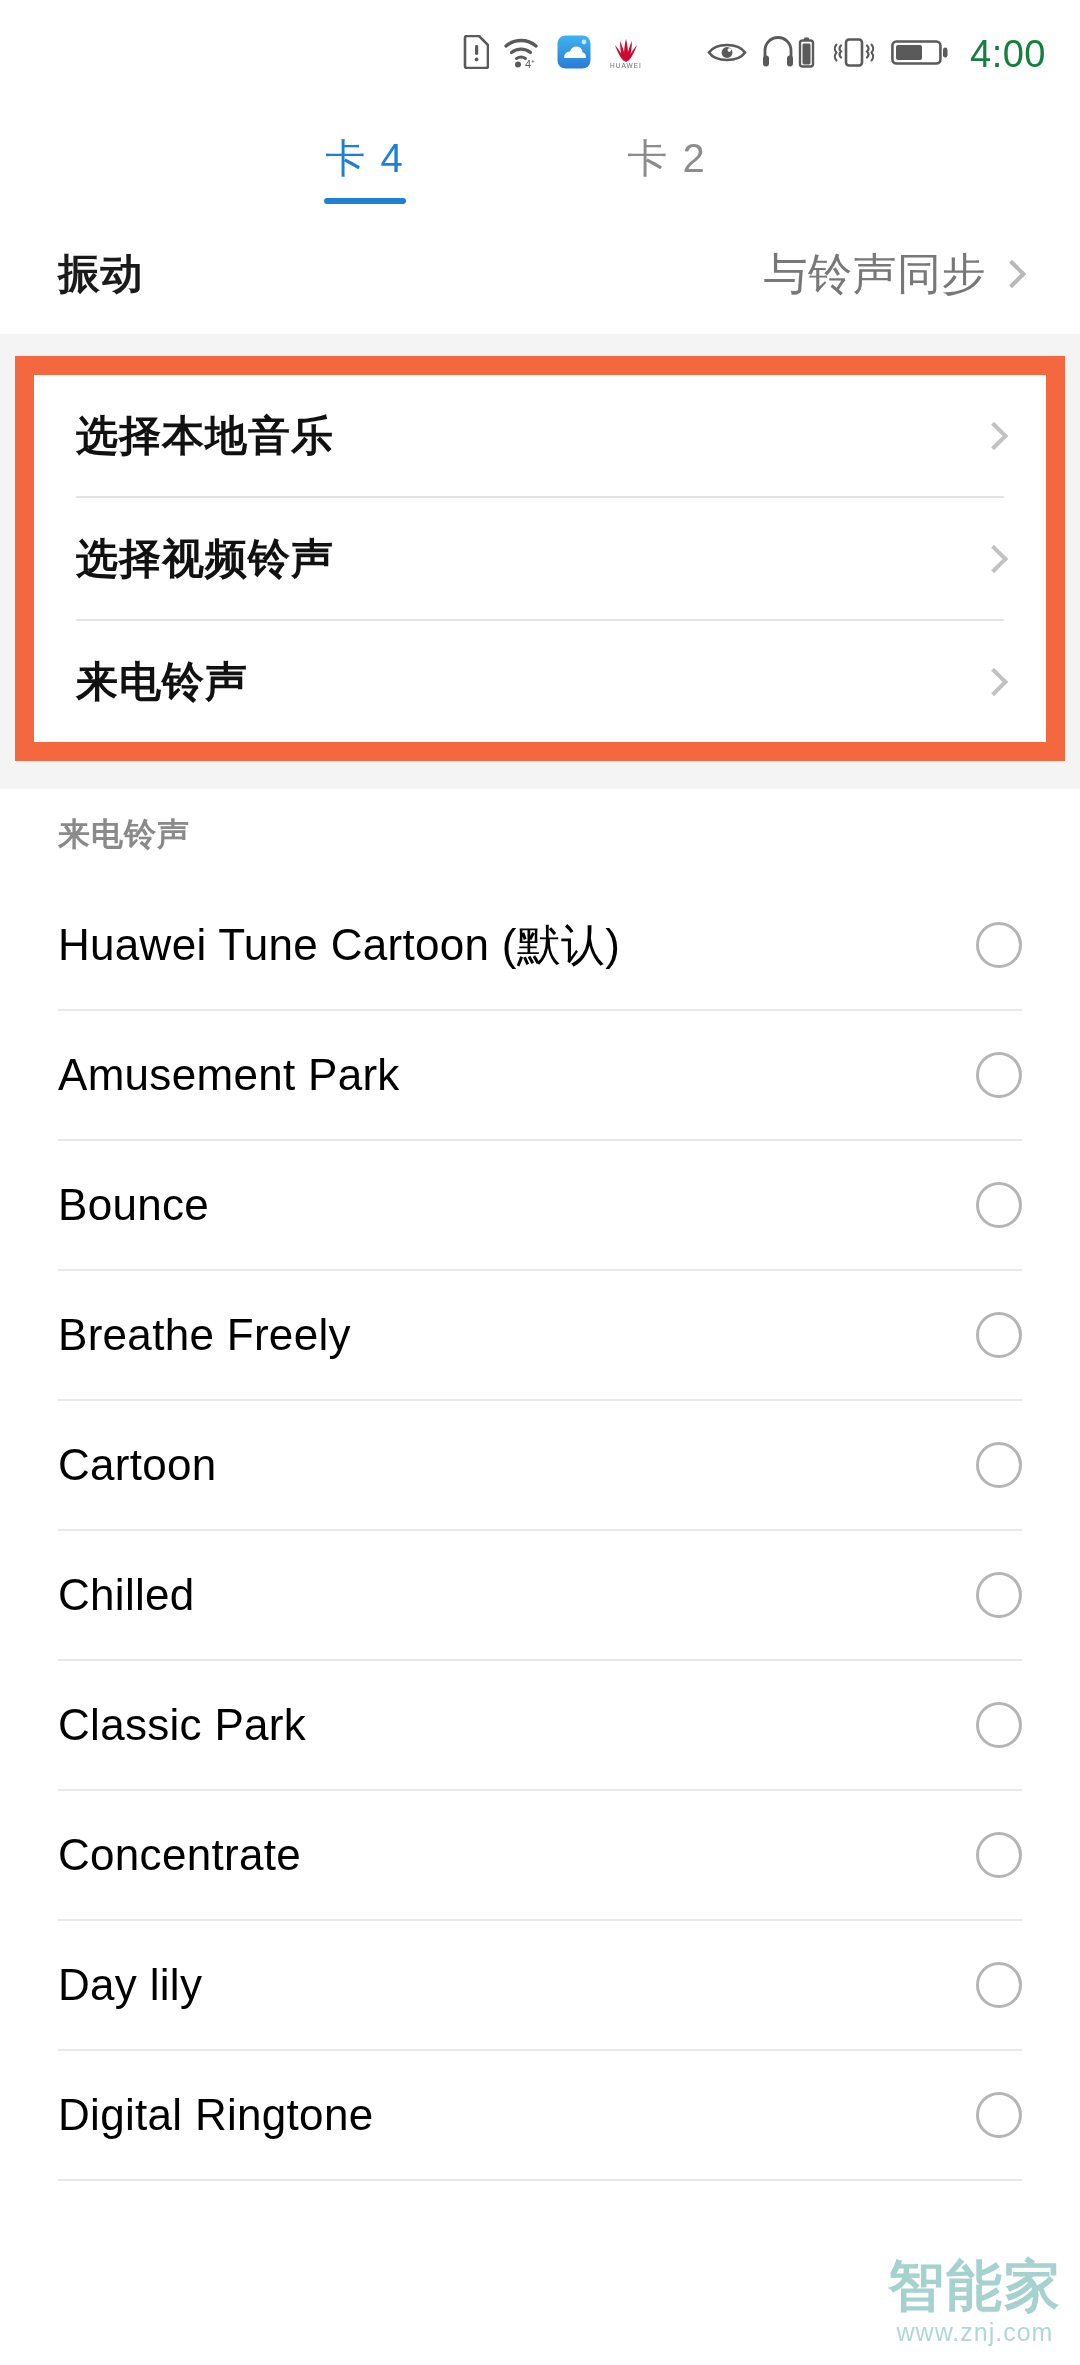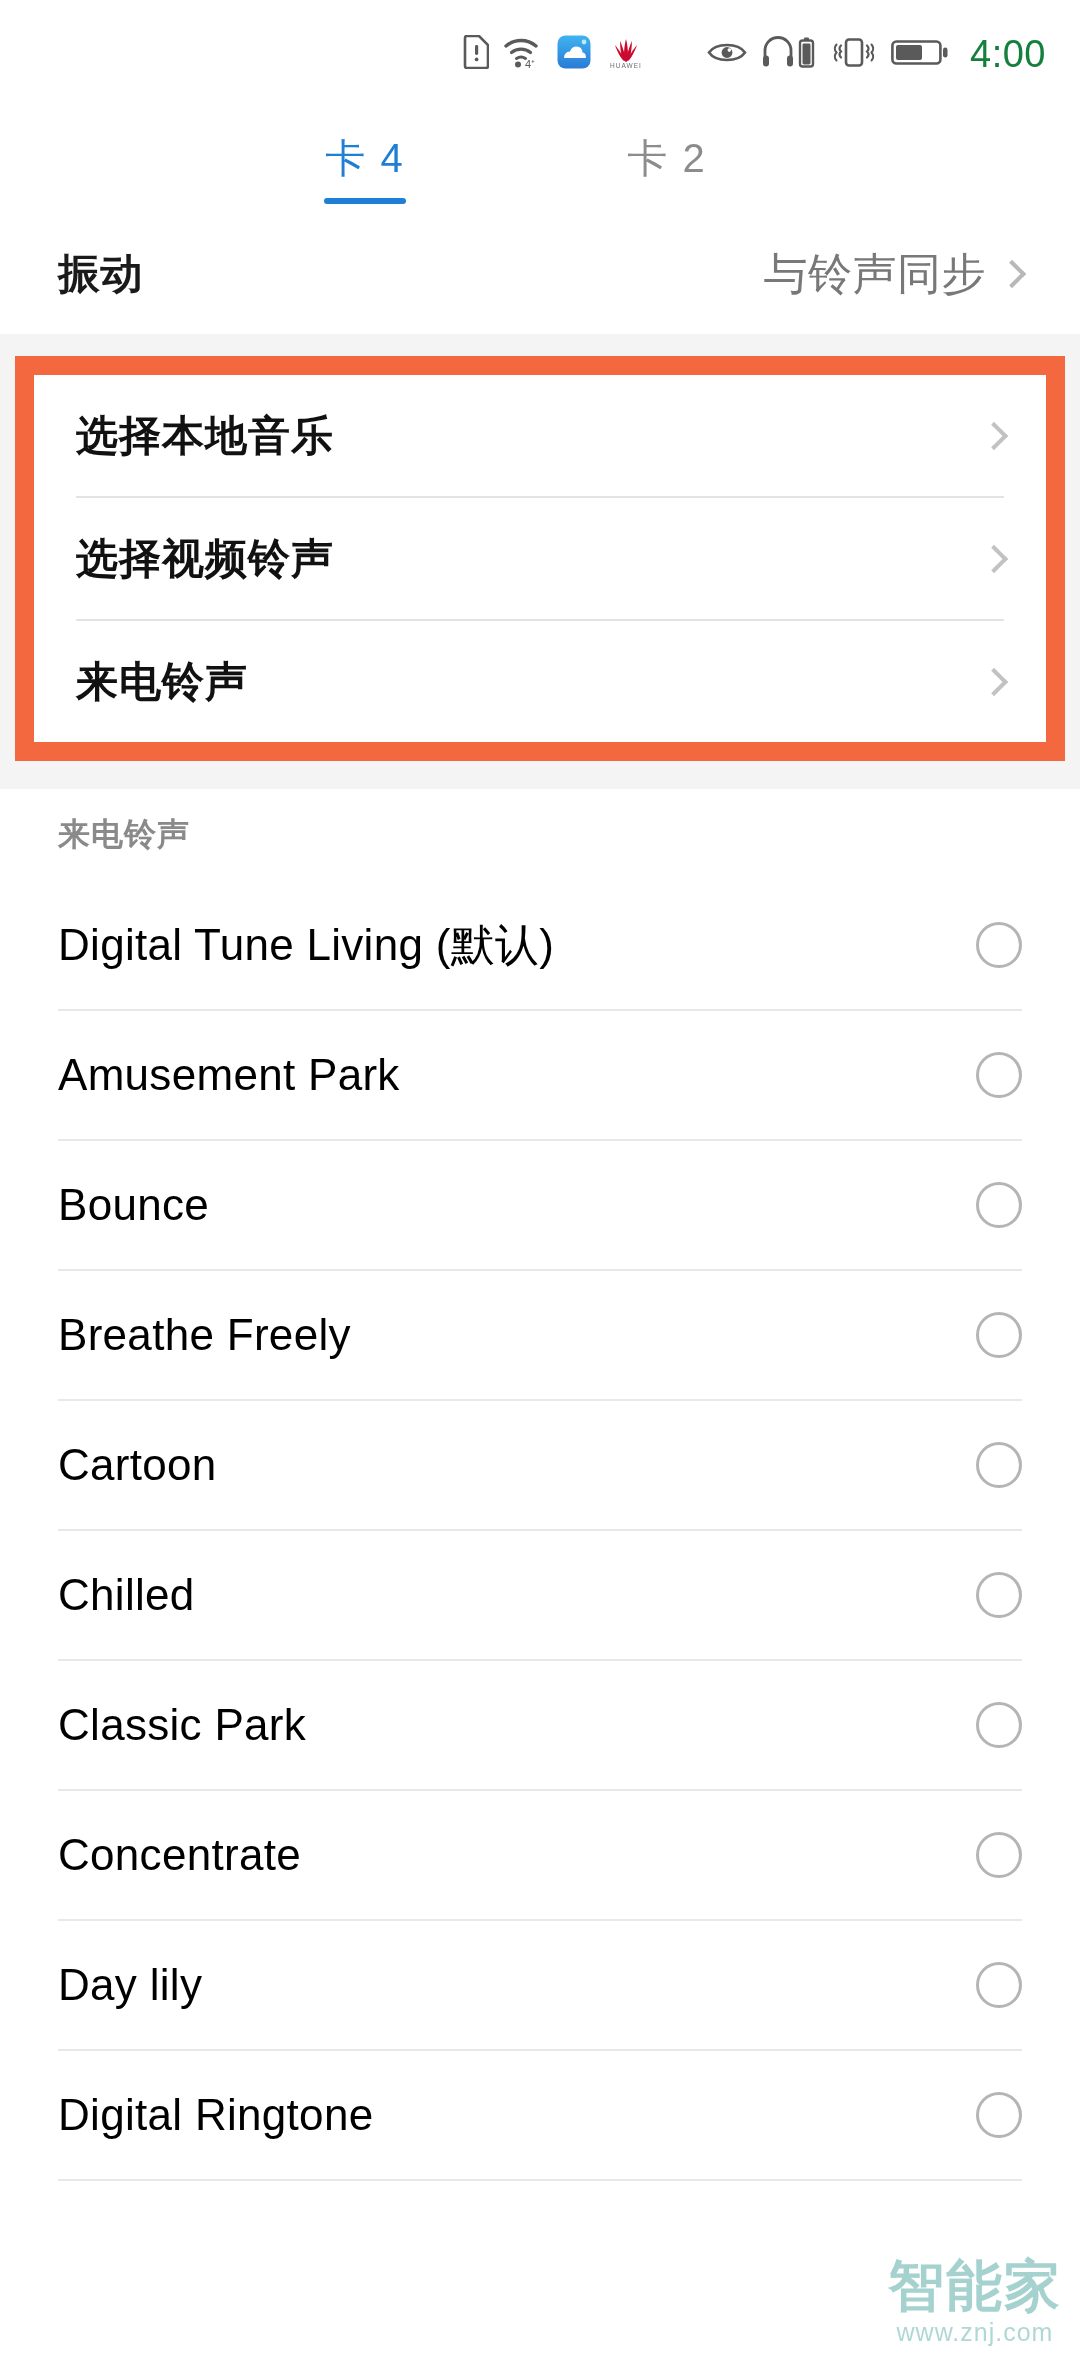--- a/index.html
+++ b/index.html
@@ -407,21 +407,21 @@
   </div>
 
   <div class="section-gap"></div>
 
   <div class="section-head">
     <span class="section-head-text">来电铃声</span>
   </div>
 
   <div class="ringtone-list" id="ringtone-list">
       <div class="rt-item">
-        <span class="rt-label">Digital Tune Living (默认)</span>
+        <span class="rt-label">Huawei Tune Cartoon (默认)</span>
         <span class="rt-radio"></span>
       </div>
       <div class="rt-divider"></div>
       <div class="rt-item">
         <span class="rt-label">Amusement Park</span>
         <span class="rt-radio"></span>
       </div>
       <div class="rt-divider"></div>
       <div class="rt-item">
         <span class="rt-label">Bounce</span>

